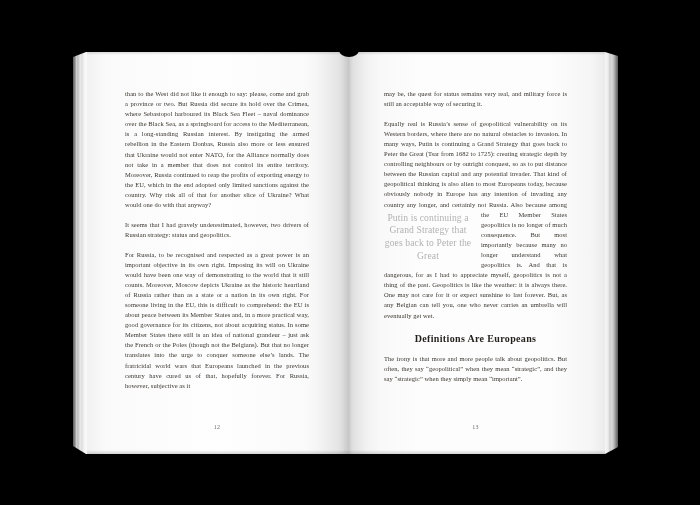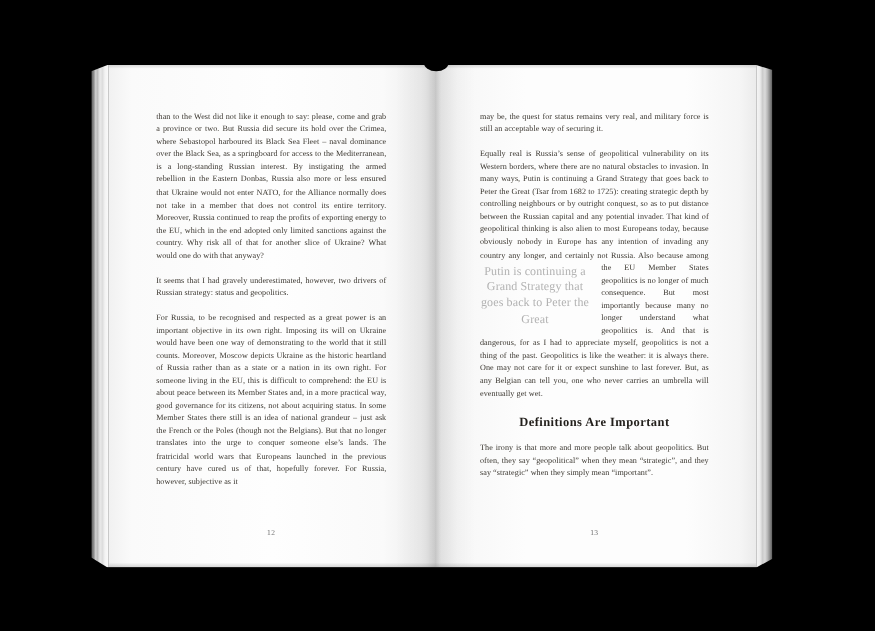--- a/index.html
+++ b/index.html
@@ -149,21 +149,21 @@
   </div>
 
   <div class="page page-right">
     <div class="page-text">
       <p>may be, the quest for status remains very real, and military force is still an acceptable way of securing it.</p>
       <p>
         <span>Equally real is Russia’s sense of geopolitical vulnerability on its Western borders, where there are no natural obstacles to invasion. In many ways, Putin is continuing a Grand Strategy that goes back to Peter the Great (Tsar from 1682 to 1725): creating strategic depth by controlling neighbours or by outright conquest, so as to put distance between the Russian capital and any potential invader. That kind of geopolitical thinking is also alien to most Europeans today, because obviously nobody in Europe has any intention of invading any country any longer, and certainly not Russia. Also because among the EU Member States</span>
         <span class="pullquote">Putin is continuing a Grand Strategy that goes back to Peter the Great</span>
         <span>geopolitics is no longer of much consequence. But most importantly because many no longer understand what geopolitics is. And that is dangerous, for as I had to appreciate myself, geopolitics is not a thing of the past. Geopolitics is like the weather: it is always there. One may not care for it or expect sunshine to last forever. But, as any Belgian can tell you, one who never carries an umbrella will eventually get wet.</span>
       </p>
-      <h2 class="section-heading">Definitions Are Important</h2>
+      <h2 class="section-heading">Definitions Are Europeans</h2>
       <p>The irony is that more and more people talk about geopolitics. But often, they say “geopolitical” when they mean “strategic”, and they say “strategic” when they simply mean “important”.</p>
     </div>
     <div class="page-number">13</div>
   </div>
 
   <div class="edge edge-right"></div>
 
   <div class="gutter-shade"></div>
   <div class="spine-notch"></div>
 

